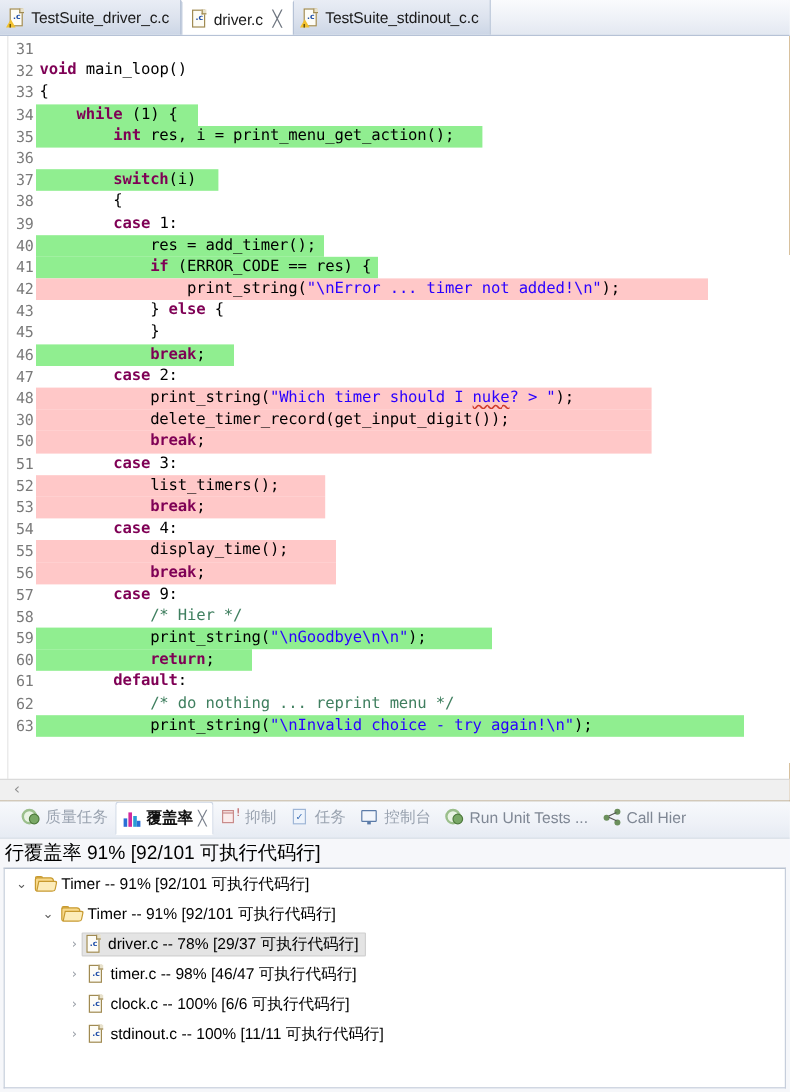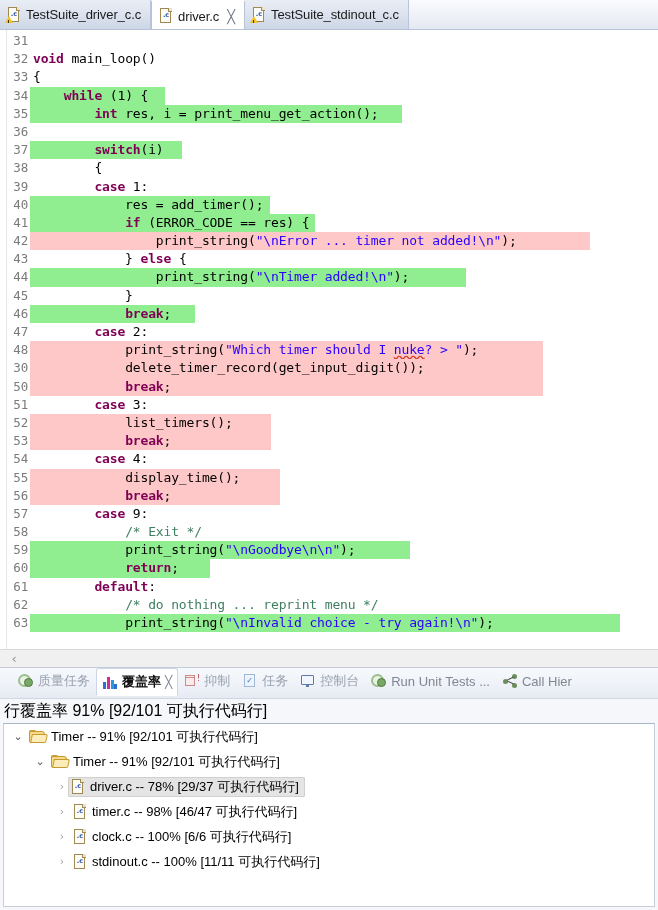--- a/index.html
+++ b/index.html
@@ -284,35 +284,34 @@
           <div class="ln"><div class="hl cov" style="width: 135px;"></div><span class="lnum">34</span><span class="code"><span class="pl">    </span><span class="kw">while</span><span class="pl"> (1) {</span></span></div>
           <div class="ln"><div class="hl cov" style="width: 372px;"></div><span class="lnum">35</span><span class="code"><span class="pl">        </span><span class="kw">int</span><span class="pl"> res, i = </span><span class="fn">print_menu_get_action</span><span class="pl">();</span></span></div>
           <div class="ln"><span class="lnum">36</span><span class="code"></span></div>
           <div class="ln"><div class="hl cov" style="width: 152px;"></div><span class="lnum">37</span><span class="code"><span class="pl">        </span><span class="kw">switch</span><span class="pl">(i)</span></span></div>
           <div class="ln"><span class="lnum">38</span><span class="code"><span class="pl">        {</span></span></div>
           <div class="ln"><span class="lnum">39</span><span class="code"><span class="pl">        </span><span class="kw">case</span><span class="pl"> 1:</span></span></div>
           <div class="ln"><div class="hl cov" style="width: 240px;"></div><span class="lnum">40</span><span class="code"><span class="pl">            res = </span><span class="fn">add_timer</span><span class="pl">();</span></span></div>
           <div class="ln"><div class="hl cov" style="width: 285px;"></div><span class="lnum">41</span><span class="code"><span class="pl">            </span><span class="kw">if</span><span class="pl"> (ERROR_CODE == res) {</span></span></div>
           <div class="ln"><div class="hl unc" style="width: 560px;"></div><span class="lnum">42</span><span class="code"><span class="pl">                </span><span class="fn">print_string</span><span class="pl">(</span><span class="str">"\nError ... timer not added!\n"</span><span class="pl">);</span></span></div>
           <div class="ln"><span class="lnum">43</span><span class="code"><span class="pl">            } </span><span class="kw">else</span><span class="pl"> {</span></span></div>
-          <div class="ln"><div class="hl cov" style="width: 436px;"></div><span class="lnum">44</span><span class="code"><span class="pl">                </span><span class="fn">print_string</span><span class="pl">(</span><span class="str">"\nTimer added!\n"</span><span class="pl">);</span></span></div>
           <div class="ln"><span class="lnum">45</span><span class="code"><span class="pl">            }</span></span></div>
           <div class="ln"><div class="hl cov" style="width: 165px;"></div><span class="lnum">46</span><span class="code"><span class="pl">            </span><span class="kw">break</span><span class="pl">;</span></span></div>
           <div class="ln"><span class="lnum">47</span><span class="code"><span class="pl">        </span><span class="kw">case</span><span class="pl"> 2:</span></span></div>
           <div class="ln"><div class="hl unc" style="width: 513px;"></div><span class="lnum">48</span><span class="code"><span class="pl">            </span><span class="fn">print_string</span><span class="pl">(</span><span class="str">"Which timer should I </span><span class="str spell">nuke</span><span class="str">? &gt; "</span><span class="pl">);</span></span></div>
           <div class="ln"><div class="hl unc" style="width: 513px;"></div><span class="lnum">30</span><span class="code"><span class="pl">            </span><span class="fn">delete_timer_record</span><span class="pl">(</span><span class="fn">get_input_digit</span><span class="pl">());</span></span></div>
           <div class="ln"><div class="hl unc" style="width: 513px;"></div><span class="lnum">50</span><span class="code"><span class="pl">            </span><span class="kw">break</span><span class="pl">;</span></span></div>
           <div class="ln"><span class="lnum">51</span><span class="code"><span class="pl">        </span><span class="kw">case</span><span class="pl"> 3:</span></span></div>
           <div class="ln"><div class="hl unc" style="width: 241px;"></div><span class="lnum">52</span><span class="code"><span class="pl">            </span><span class="fn">list_timers</span><span class="pl">();</span></span></div>
           <div class="ln"><div class="hl unc" style="width: 241px;"></div><span class="lnum">53</span><span class="code"><span class="pl">            </span><span class="kw">break</span><span class="pl">;</span></span></div>
           <div class="ln"><span class="lnum">54</span><span class="code"><span class="pl">        </span><span class="kw">case</span><span class="pl"> 4:</span></span></div>
           <div class="ln"><div class="hl unc" style="width: 250px;"></div><span class="lnum">55</span><span class="code"><span class="pl">            </span><span class="fn">display_time</span><span class="pl">();</span></span></div>
           <div class="ln"><div class="hl unc" style="width: 250px;"></div><span class="lnum">56</span><span class="code"><span class="pl">            </span><span class="kw">break</span><span class="pl">;</span></span></div>
           <div class="ln"><span class="lnum">57</span><span class="code"><span class="pl">        </span><span class="kw">case</span><span class="pl"> 9:</span></span></div>
-          <div class="ln"><span class="lnum">58</span><span class="code"><span class="pl">            </span><span class="cmt">/* Exit */</span></span></div>
+          <div class="ln"><span class="lnum">58</span><span class="code"><span class="pl">            </span><span class="cmt">/* Hier */</span></span></div>
           <div class="ln"><div class="hl cov" style="width: 380px;"></div><span class="lnum">59</span><span class="code"><span class="pl">            </span><span class="fn">print_string</span><span class="pl">(</span><span class="str">"\nGoodbye\n\n"</span><span class="pl">);</span></span></div>
           <div class="ln"><div class="hl cov" style="width: 180px;"></div><span class="lnum">60</span><span class="code"><span class="pl">            </span><span class="kw">return</span><span class="pl">;</span></span></div>
           <div class="ln"><span class="lnum">61</span><span class="code"><span class="pl">        </span><span class="kw">default</span><span class="pl">:</span></span></div>
           <div class="ln"><span class="lnum">62</span><span class="code"><span class="pl">            </span><span class="cmt">/* do nothing ... reprint menu */</span></span></div>
           <div class="ln"><div class="hl cov" style="width: 590px;"></div><span class="lnum">63</span><span class="code"><span class="pl">            </span><span class="fn">print_string</span><span class="pl">(</span><span class="str">"\nInvalid choice - try again!\n"</span><span class="pl">);</span></span></div>
         </div>
     </div>
     <div class="hscroll">
       <div class="lcap">
         <span class="larrow">‹</span>

